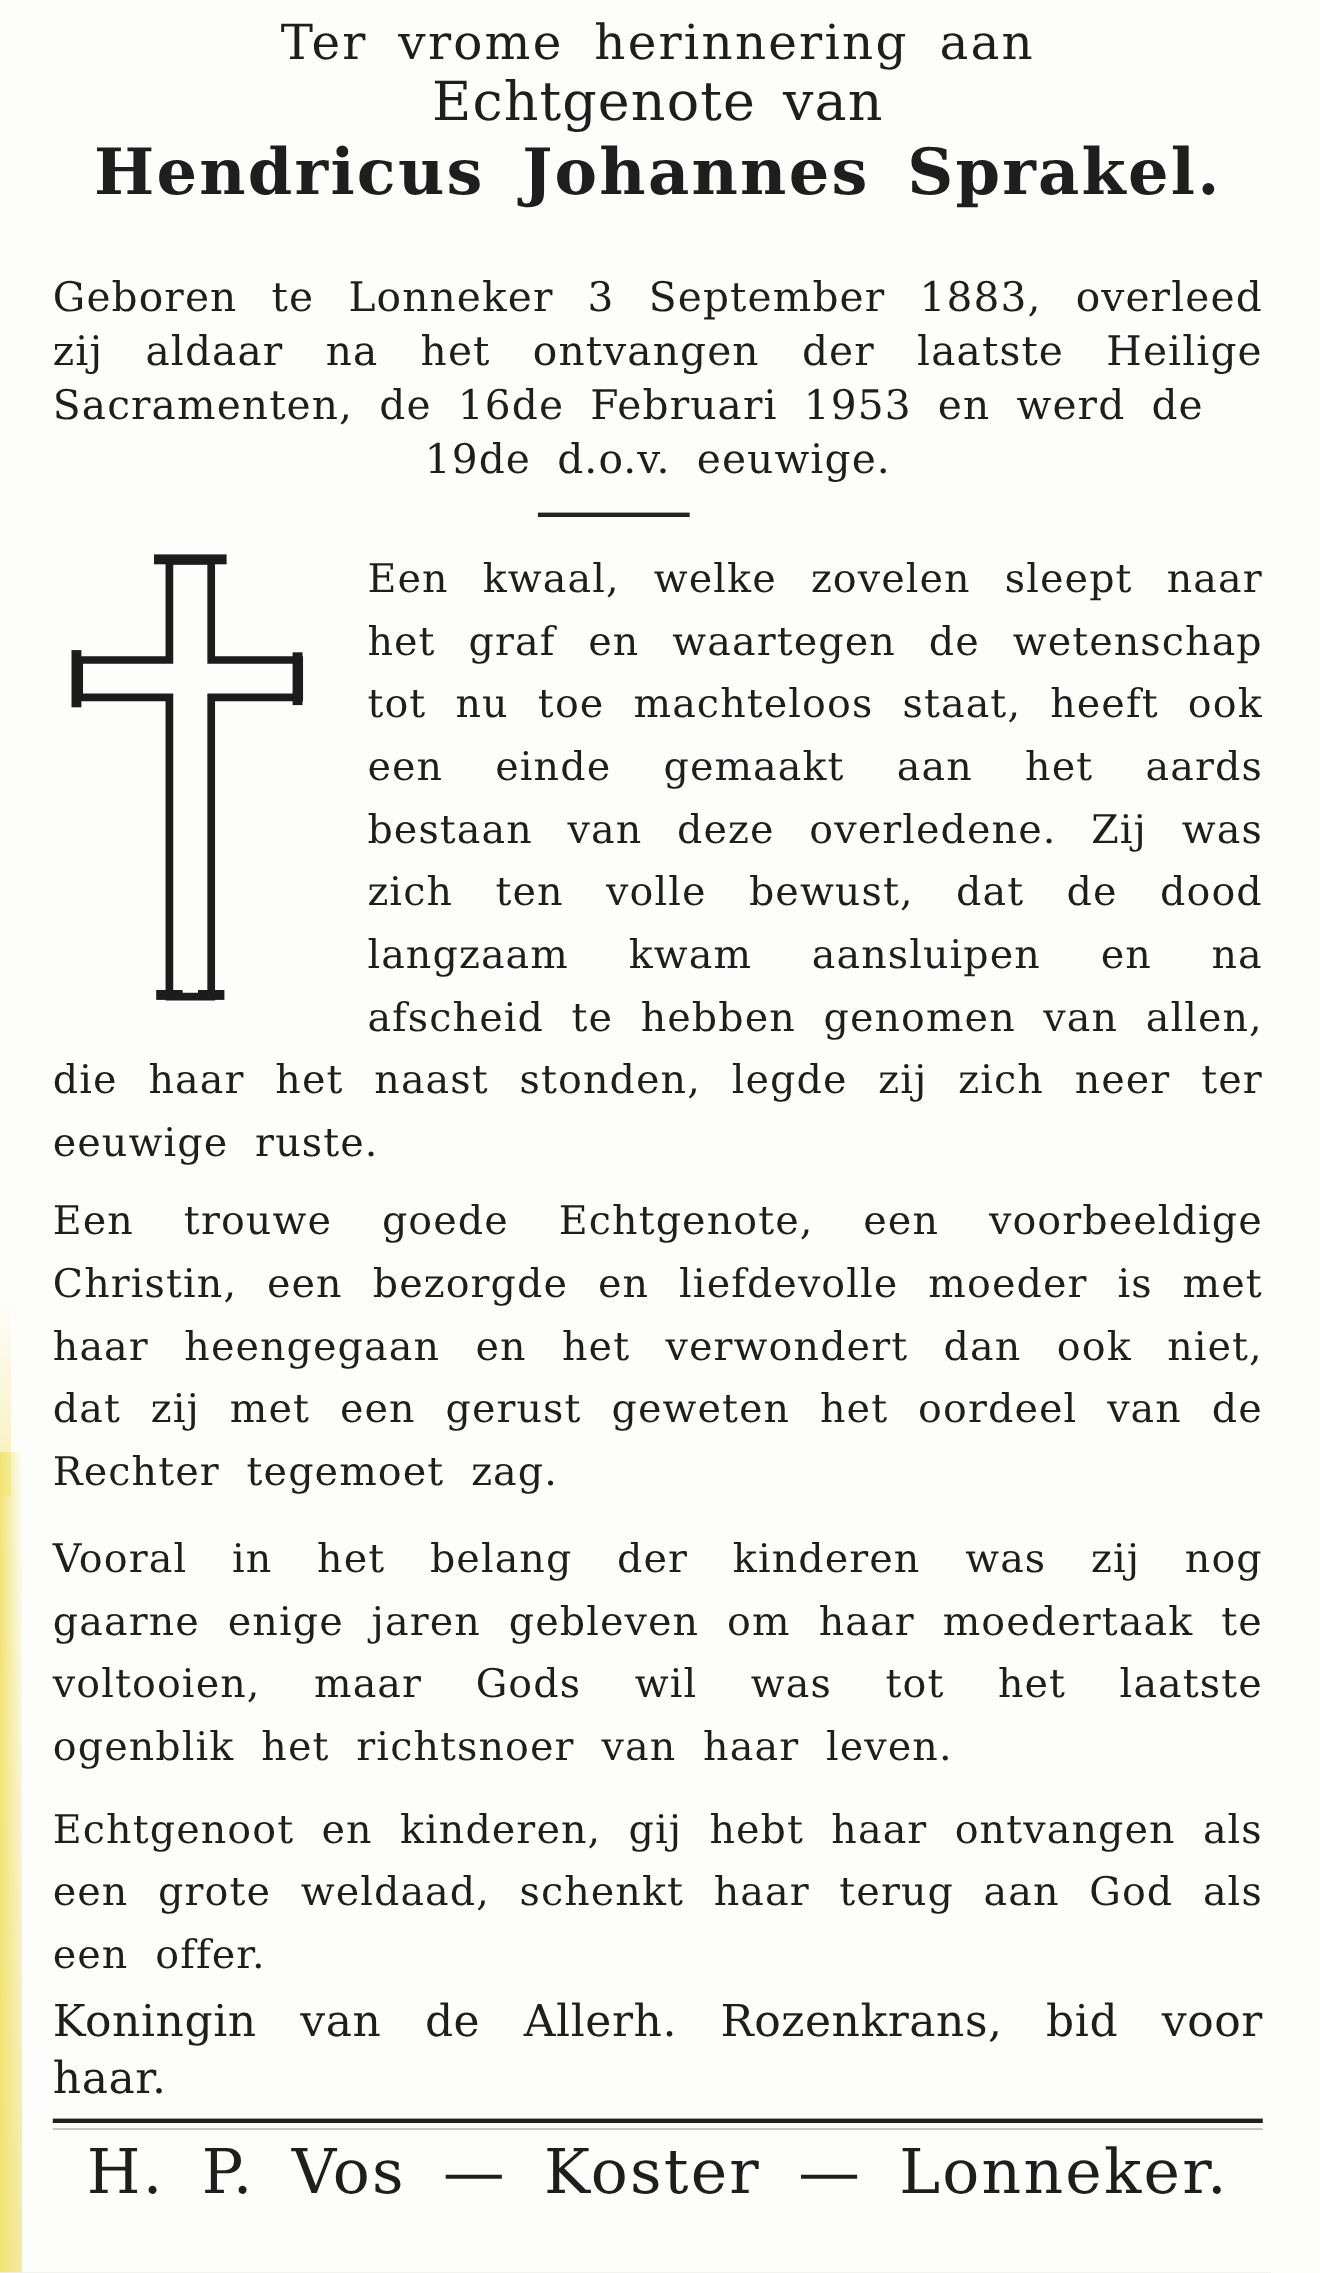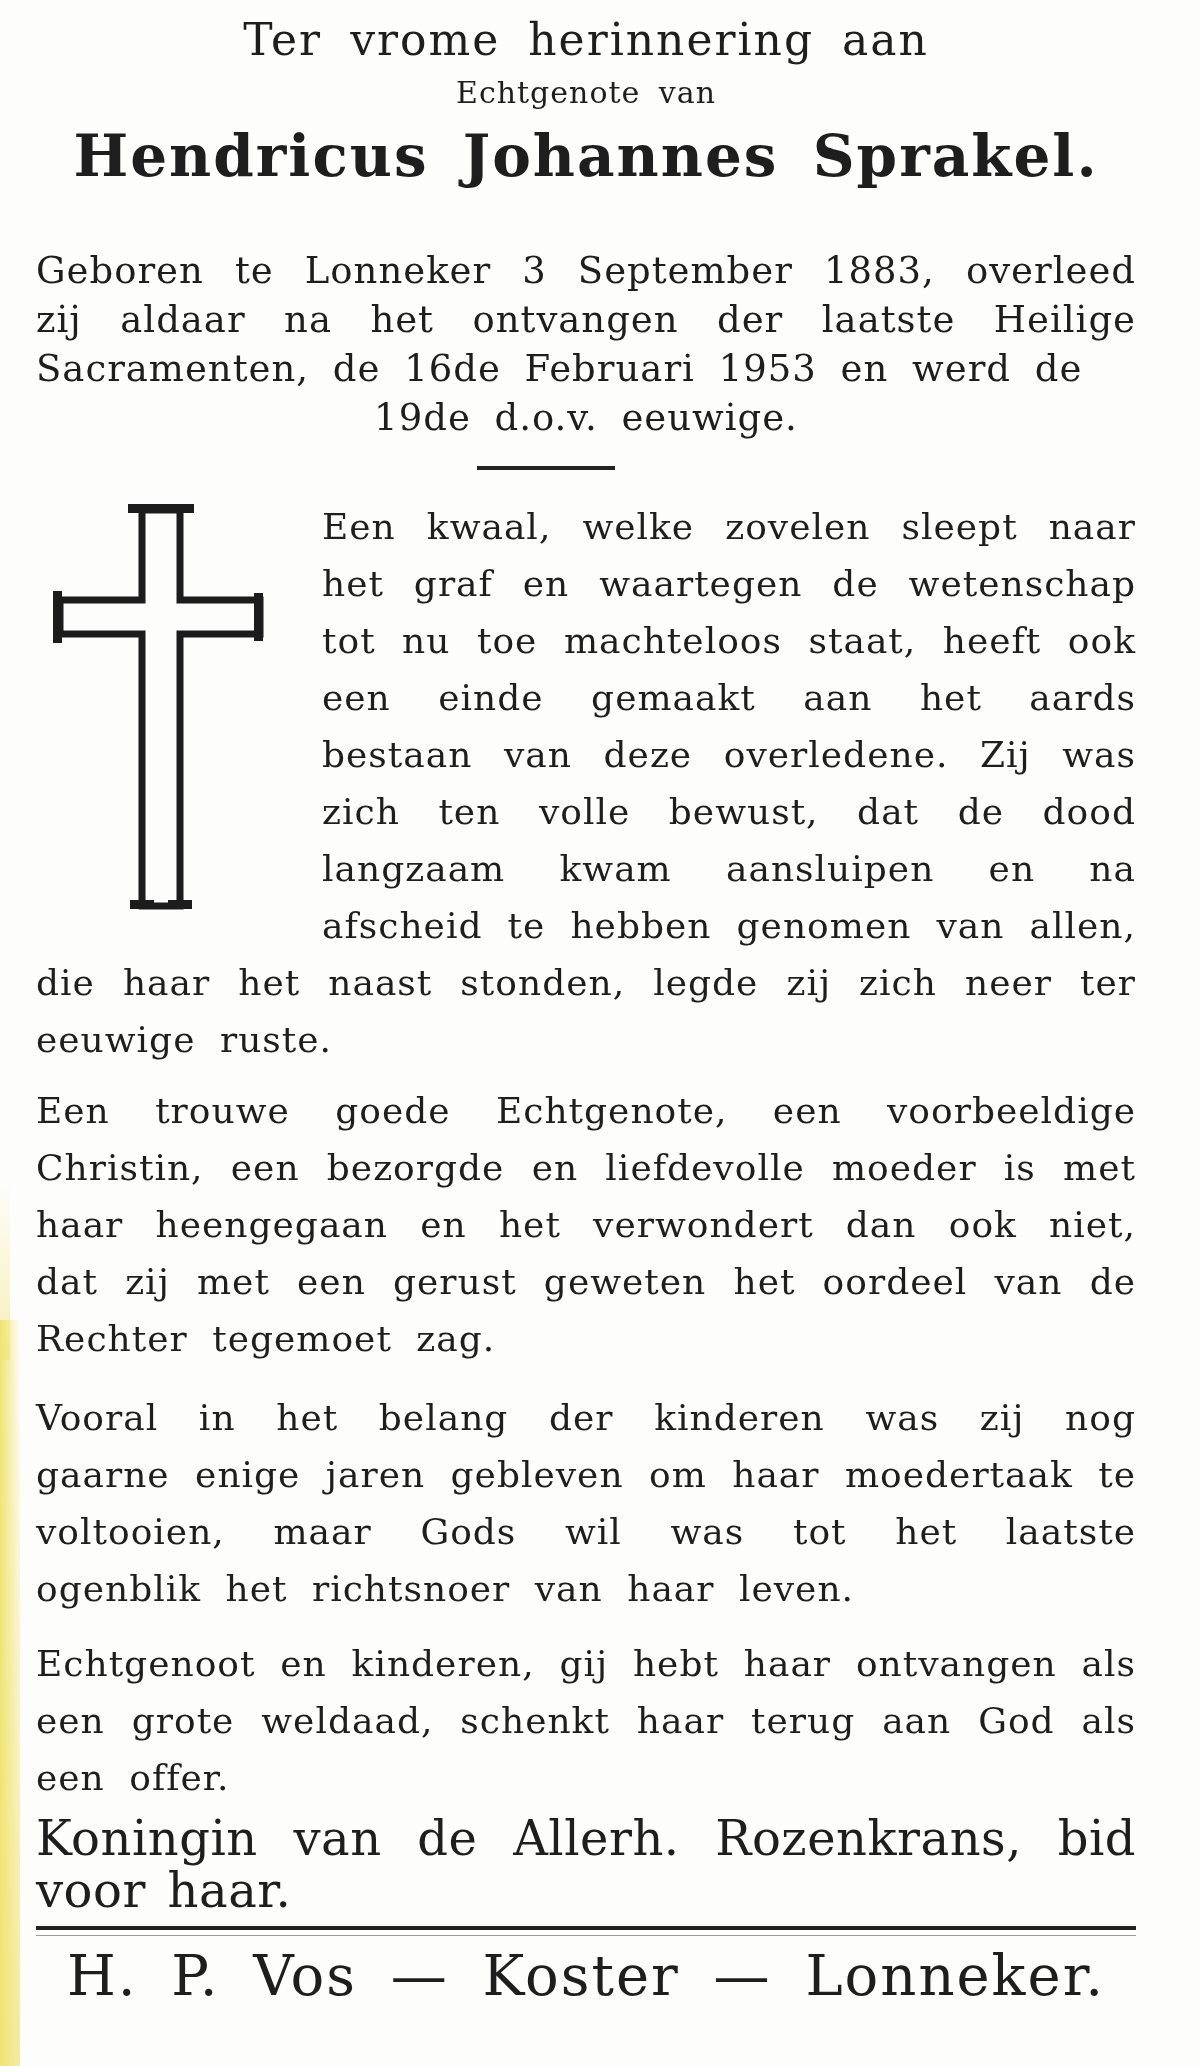--- a/index.html
+++ b/index.html
@@ -33,21 +33,21 @@
     position: absolute;
     left: 0;
     top: 1180px;
     width: 10px;
     height: 180px;
     background: linear-gradient(to bottom, rgba(240,227,110,0) , rgba(240,227,110,0.5));
     pointer-events: none;
   }
   .content {
     position: absolute;
-    left: 36px;
+    left: 48px;
     top: 14px;
     width: 1100px;
   }
   .dedication {
     text-align: center;
     font-size: 44px;
     line-height: 52px;
     letter-spacing: 2px;
     word-spacing: 12px;
   }
@@ -55,21 +55,21 @@
     text-align: center;
     font-size: 63px;
     line-height: 76px;
     font-weight: bold;
     letter-spacing: 3px;
     word-spacing: 16px;
     margin-top: 2px;
   }
   .relation {
     text-align: center;
-    font-size: 30px;
+    font-size: 49px;
     line-height: 50px;
     letter-spacing: 1px;
     word-spacing: 8px;
     margin-top: 2px;
   }
   .spouse {
     text-align: center;
     font-size: 58px;
     line-height: 64px;
     font-weight: bold;
@@ -116,21 +116,21 @@
   .cross-float svg {
     display: block;
     margin: 4px 0 0 10px;
   }
   p.para { margin: 0; }
   p.para-2 { margin-top: 14px; }
   p.para-3 { margin-top: 22px; }
   p.para-4 { margin-top: 18px; }
   p.prayer {
     margin: 6px 0 0 0;
-    font-size: 48px;
+    font-size: 40px;
     line-height: 52px;
     letter-spacing: 0.5px;
     word-spacing: 6px;
     text-align: justify;
   }
   .divider-large {
     margin-top: 10px;
     height: 5px;
     border-top: 4px solid #222222;
     border-bottom: 1px solid rgba(34,34,34,0.45);

